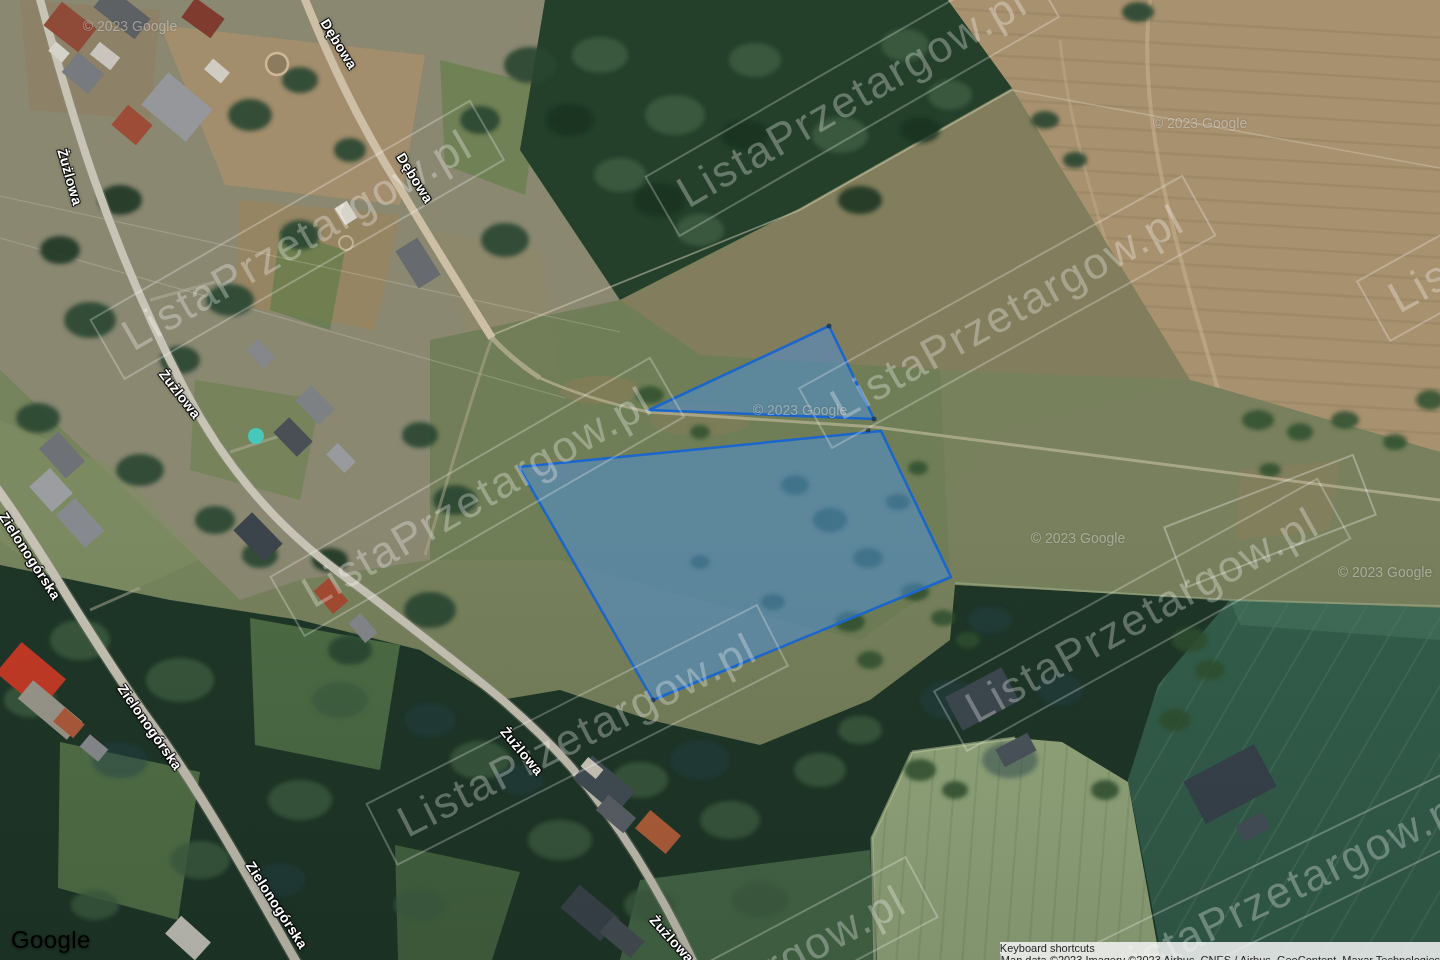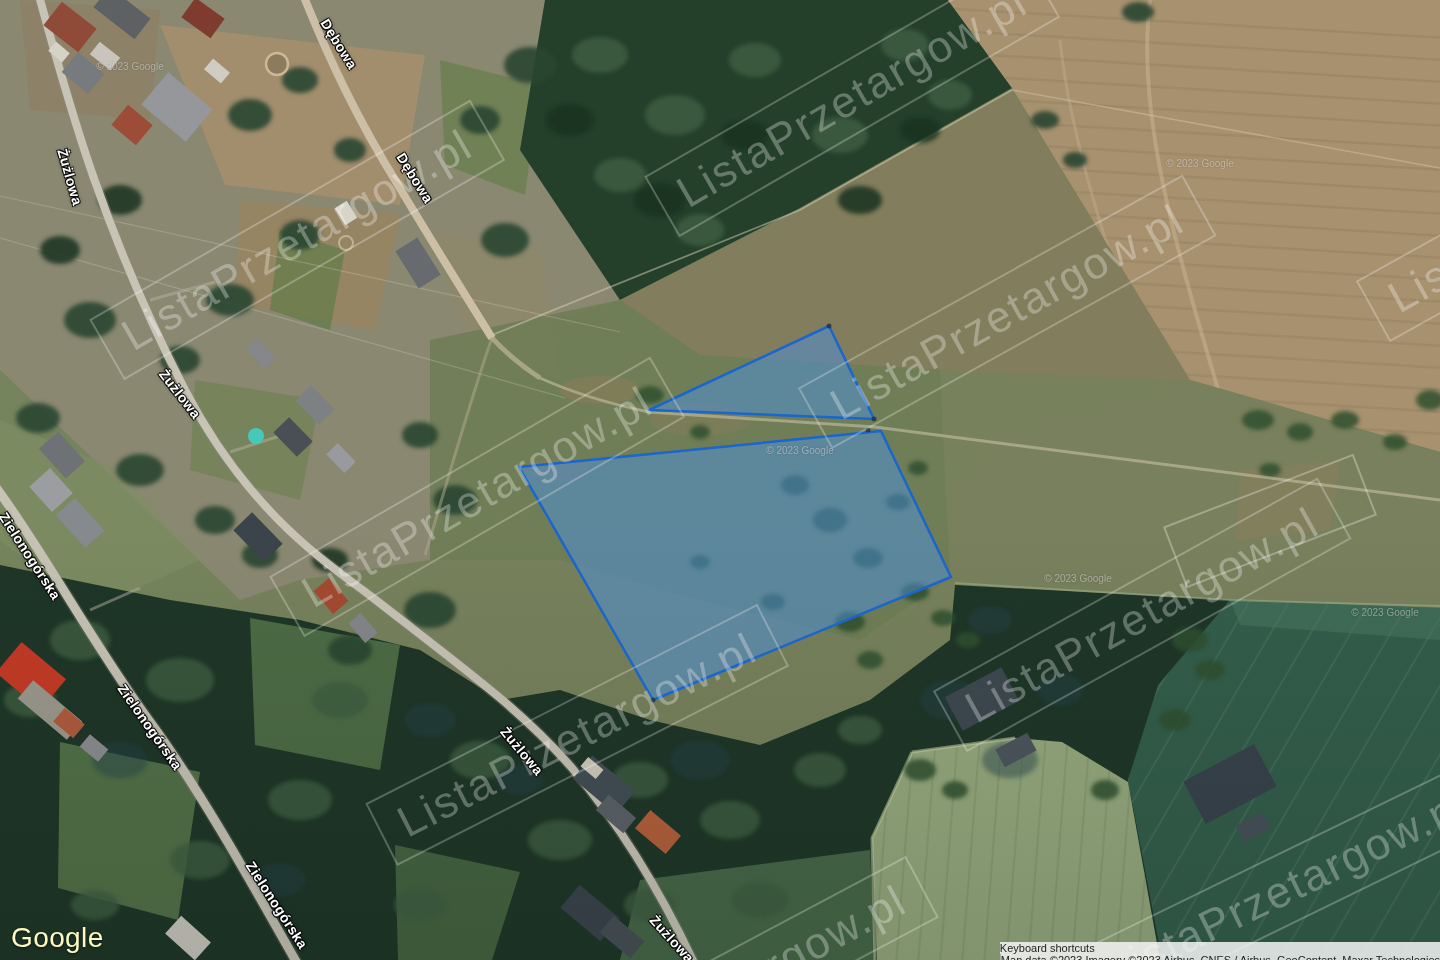--- a/index.html
+++ b/index.html
@@ -8,23 +8,23 @@
   #stage svg{position:absolute;left:0;top:0;display:block;}
   .label{position:absolute;color:#fff;font-size:14px;font-weight:700;letter-spacing:.4px;
          white-space:nowrap;transform:translate(-50%,-50%) rotate(var(--r));
          text-shadow:-1px -1px 0 rgba(0,0,0,.85),1px -1px 0 rgba(0,0,0,.85),
                      -1px 1px 0 rgba(0,0,0,.85),1px 1px 0 rgba(0,0,0,.85),0 0 4px rgba(0,0,0,.55);}
   .wm{position:absolute;border:2px solid rgba(255,255,255,.26);padding:8px 20px;
       transform:translate(-50%,-50%) rotate(var(--r));pointer-events:none;}
   .wm span{font-size:44px;color:rgba(255,255,255,.30);letter-spacing:2px;white-space:nowrap;}
   .wm-box{position:absolute;width:200px;height:62px;border:2px solid rgba(255,255,255,.30);
       transform:translate(-50%,-50%) rotate(var(--r));}
-  .credit{position:absolute;color:rgba(255,255,255,.42);font-size:10px;white-space:nowrap;
-      transform:translate(-50%,-50%);text-shadow:0 0 2px rgba(0,0,0,.25);margin-top:40px;}
-  .logo{position:absolute;left:11px;bottom:6px;color:#fef9c3;font-size:28px;font-weight:500;
+  .credit{position:absolute;color:rgba(255,255,255,.42);font-size:14px;white-space:nowrap;
+      transform:translate(-50%,-50%);text-shadow:0 0 2px rgba(0,0,0,.25);}
+  .logo{position:absolute;left:11px;bottom:6px;color:#000000;font-size:24px;font-weight:500;
       letter-spacing:.4px;text-shadow:0 1px 3px rgba(0,0,0,.55);}
   .attrib{position:absolute;right:0;bottom:0;height:18px;display:flex;align-items:stretch;
       background:rgba(245,245,245,.85);font-size:11px;color:#222;flex-direction:column;}
   .attrib>*{display:flex;align-items:center;padding:0 0;border-left:1px solid rgba(0,0,0,.25);
       white-space:nowrap;}
   .attrib a{color:#222;text-decoration:none;cursor:pointer;}
 </style>
 </head>
 <body>
 

